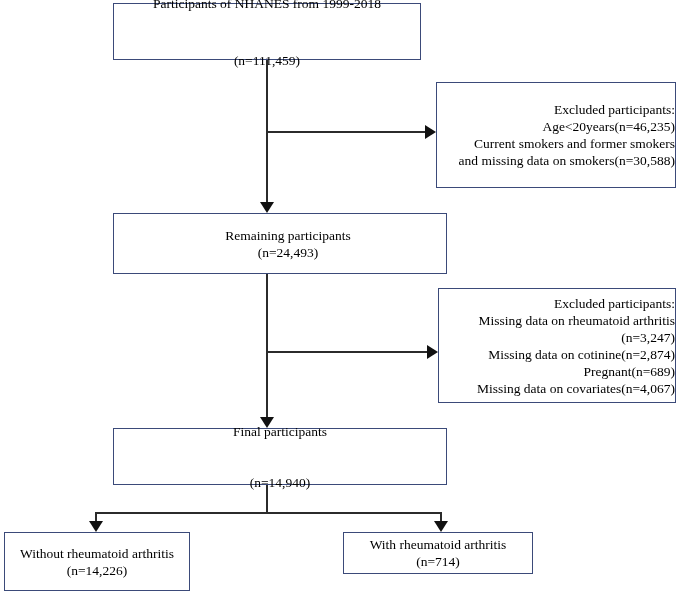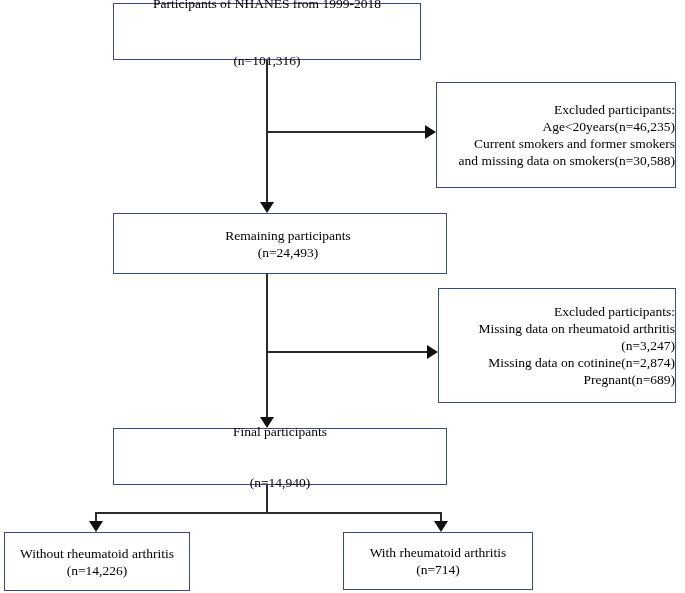--- a/index.html
+++ b/index.html
@@ -77,21 +77,21 @@
     border-left: 11px solid #111111;
   }
 </style>
 </head>
 <body>
 
 <div id="canvas">
 
   <div class="box center" style="left:113px; top:3px; width:308px; height:57px;gap:40px;">
     <div class="line">Participants of NHANES from 1999-2018</div>
-    <div class="line">(n=101,316)</div>
+    <div class="line">(n=111,459)</div>
   </div>
 
   <div class="vline" style="left:266px; top:60px; height:147px;"></div>
   <div class="arrow-down" style="left:260px; top:202px;"></div>
 
   <div class="hline" style="left:266px; top:131px; width:161px;"></div>
   <div class="arrow-right" style="left:425px; top:125px;"></div>
 
   <div class="box left" style="left:436px; top:82px; width:240px; height:106px;">
     <div class="line">Excluded participants:</div>
@@ -110,37 +110,38 @@
 
   <div class="hline" style="left:266px; top:351px; width:163px;"></div>
   <div class="arrow-right" style="left:427px; top:345px;"></div>
 
   <div class="box left" style="left:438px; top:288px; width:238px; height:115px;">
     <div class="line">Excluded participants:</div>
     <div class="line indent1">Missing data on rheumatoid arthritis</div>
     <div class="line indent1">(n=3,247)</div>
     <div class="line indent1">Missing data on cotinine(n=2,874)</div>
     <div class="line indent1">Pregnant(n=689)</div>
+    <div class="line indent1">Missing data on covariates(n=4,067)</div>
   </div>
 
   <div class="box center" style="left:113px; top:428px; width:334px; height:57px;gap:34px;">
     <div class="line">Final participants</div>
     <div class="line">(n=14,940)</div>
   </div>
 
   <div class="vline" style="left:266px; top:485px; height:28px;"></div>
   <div class="hline" style="left:95px; top:512px; width:347px;"></div>
   <div class="vline" style="left:95px; top:512px; height:12px;"></div>
   <div class="vline" style="left:440px; top:512px; height:12px;"></div>
   <div class="arrow-down" style="left:89px; top:521px;"></div>
   <div class="arrow-down" style="left:434px; top:521px;"></div>
 
   <div class="box center" style="left:4px; top:532px; width:186px; height:59px;">
     <div class="line">Without rheumatoid arthritis</div>
     <div class="line">(n=14,226)</div>
   </div>
 
-  <div class="box center" style="left:343px; top:532px; width:190px; height:58px;">
+  <div class="box center" style="left:343px; top:532px; width:190px; height:42px;">
     <div class="line">With rheumatoid arthritis</div>
     <div class="line">(n=714)</div>
   </div>
 
 </div>
 
 </body></html>

